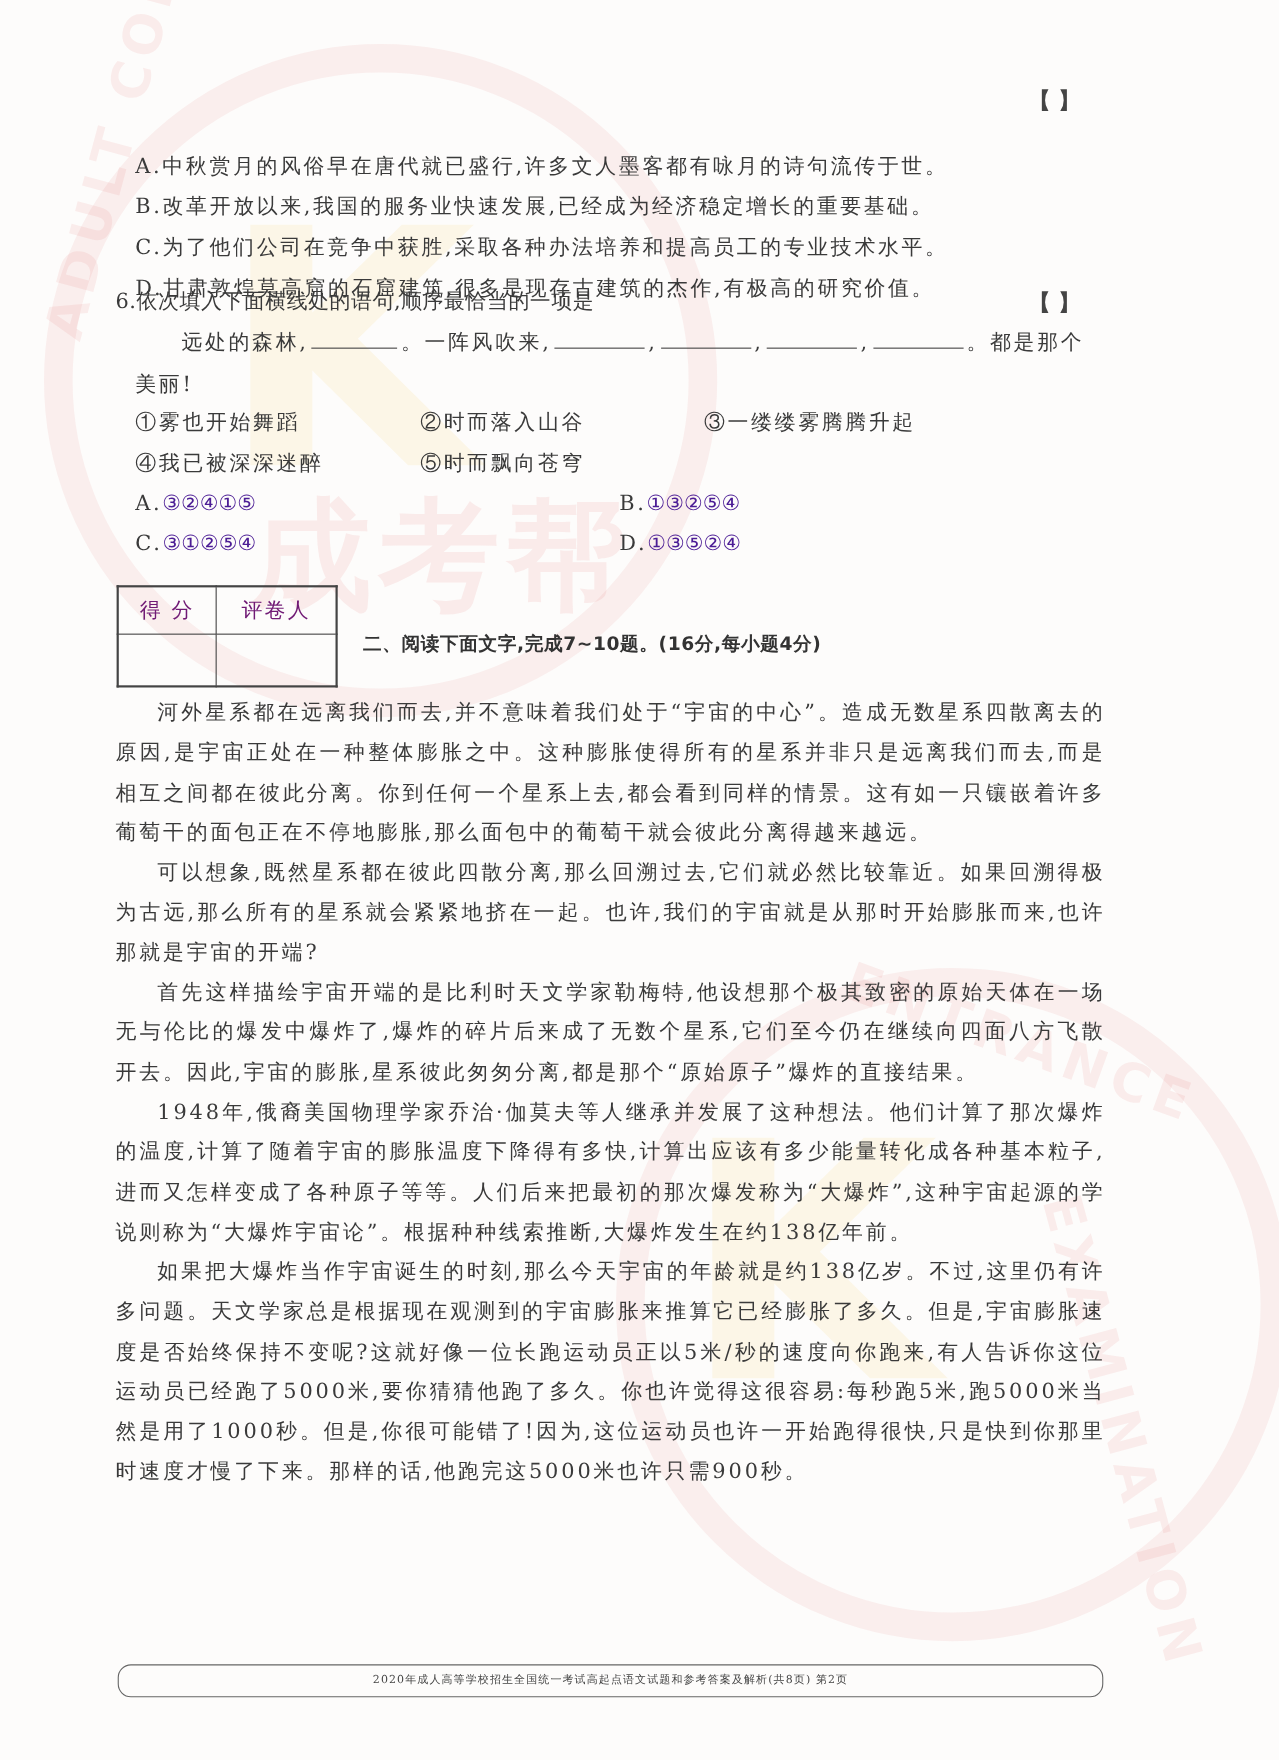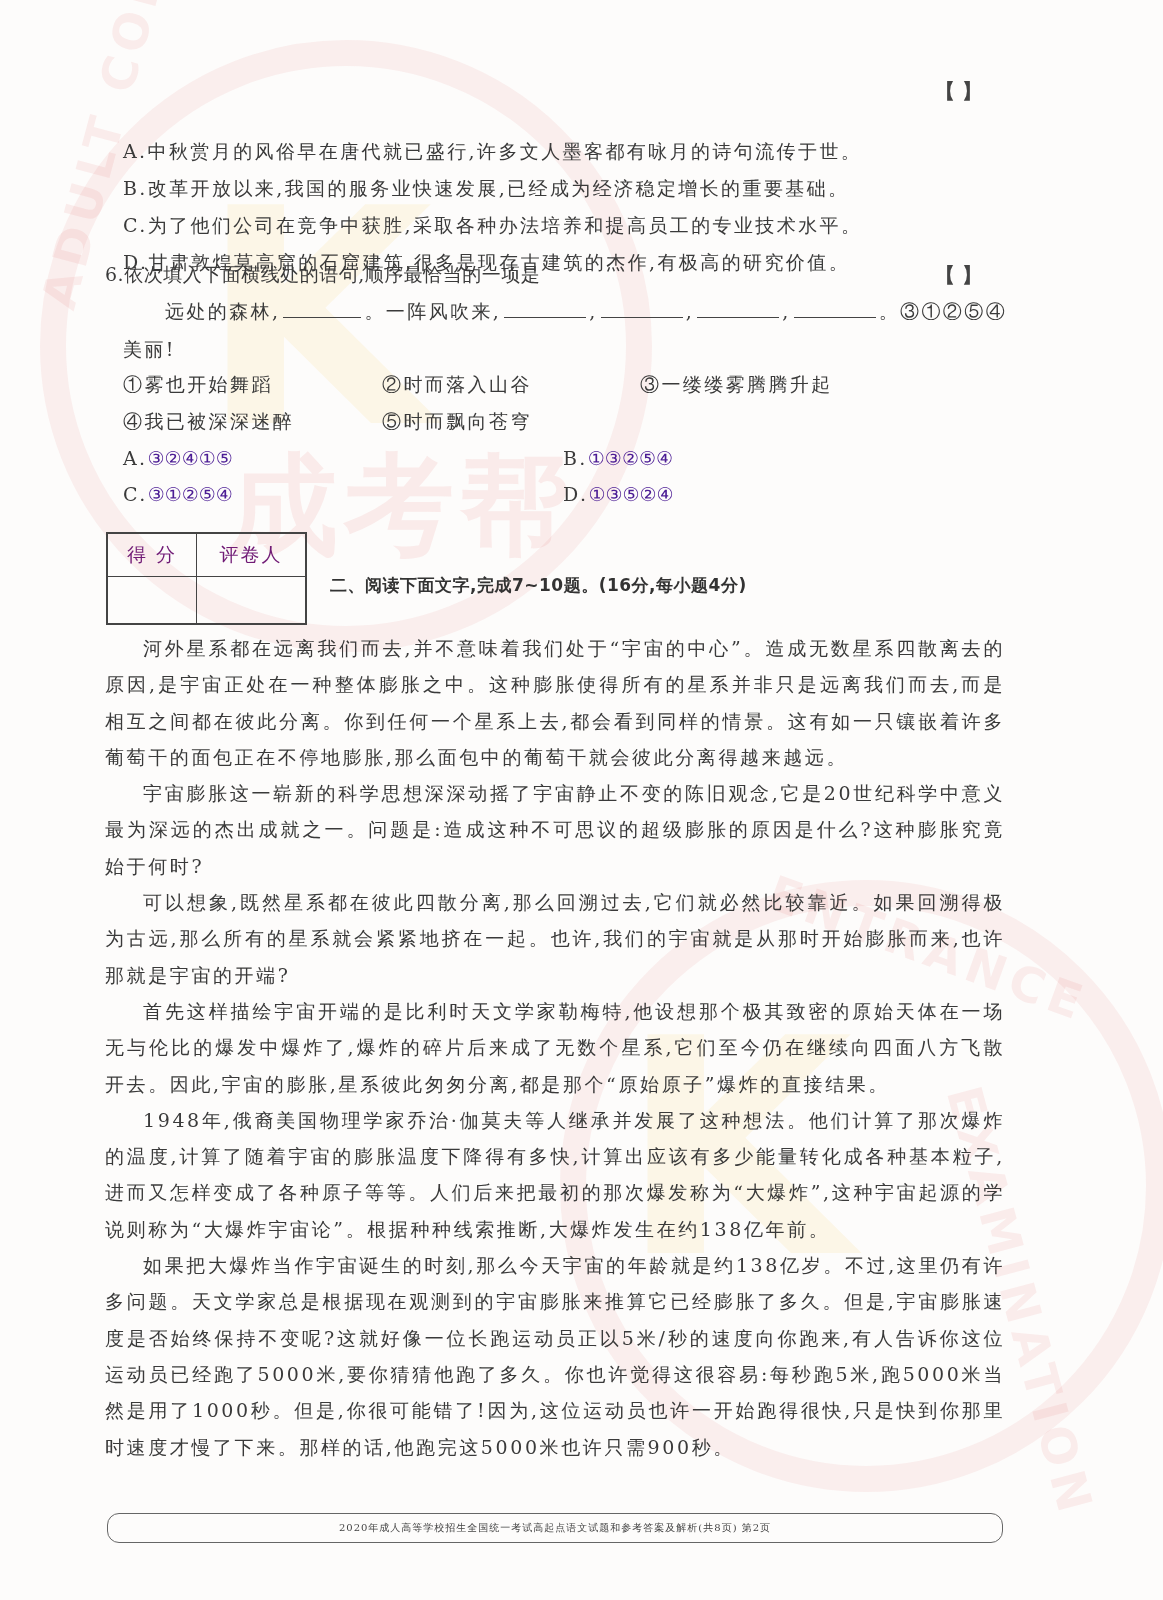--- a/index.html
+++ b/index.html
@@ -105,21 +105,21 @@
 
   <div class="bracket" style="left:935px; top:78px;">【    】</div>
   <div class="line opt" style="top:108px;">A.中秋赏月的风俗早在唐代就已盛行,许多文人墨客都有咏月的诗句流传于世。</div>
   <div class="line opt" style="top:145px;">B.改革开放以来,我国的服务业快速发展,已经成为经济稳定增长的重要基础。</div>
   <div class="line opt" style="top:182px;">C.为了他们公司在竞争中获胜,采取各种办法培养和提高员工的专业技术水平。</div>
   <div class="line opt" style="top:219px;">D.甘肃敦煌莫高窟的石窟建筑,很多是现存古建筑的杰作,有极高的研究价值。</div>
 
   <div class="line q-title" style="top:256px;">6.依次填入下面横线处的语句,顺序最恰当的一项是</div>
   <div class="bracket" style="left:935px; top:262px;">【    】</div>
   <div class="line" style="top:293px; left:165px;">
-    <span>远处的森林,</span><span class="blank" style="width:78px;"></span><span>。一阵风吹来,</span><span class="blank" style="width:82px;"></span><span>,</span><span class="blank" style="width:82px;"></span><span>,</span><span class="blank" style="width:82px;"></span><span>,</span><span class="blank" style="width:82px;"></span><span>。③①②⑤④</span>
+    <span>远处的森林,</span><span class="blank" style="width:78px;"></span><span>。一阵风吹来,</span><span class="blank" style="width:82px;"></span><span>,</span><span class="blank" style="width:82px;"></span><span>,</span><span class="blank" style="width:82px;"></span><span>,</span><span class="blank" style="width:82px;"></span><span>。都是那个</span>
   </div>
   <div class="line" style="top:331px; left:123px;">美丽!</div>
 
   <div class="line" style="top:366px; left:123px; width:auto;">①雾也开始舞蹈</div>
   <div class="line" style="top:366px; left:382px; width:auto;">②时而落入山谷</div>
   <div class="line" style="top:366px; left:640px; width:auto;">③一缕缕雾腾腾升起</div>
   <div class="line" style="top:403px; left:123px; width:auto;">④我已被深深迷醉</div>
   <div class="line" style="top:403px; left:382px; width:auto;">⑤时而飘向苍穹</div>
 
   <div class="line" style="top:440px; left:123px; width:auto;"><span>A.</span><span class="circled">③②④①⑤</span></div>
@@ -137,21 +137,20 @@
       <td></td>
       <td class="w2"></td>
     </tr>
   </tbody>
     </table>
 
   <div class="section-title">二、阅读下面文字,完成7~10题。(16分,每小题4分)</div>
 
   <div class="para" style="top:630px;">
     <p>河外星系都在远离我们而去,并不意味着我们处于“宇宙的中心”。造成无数星系四散离去的原因,是宇宙正处在一种整体膨胀之中。这种膨胀使得所有的星系并非只是远离我们而去,而是相互之间都在彼此分离。你到任何一个星系上去,都会看到同样的情景。这有如一只镶嵌着许多葡萄干的面包正在不停地膨胀,那么面包中的葡萄干就会彼此分离得越来越远。</p>
-    <p>宇宙膨胀这一崭新的科学思想深深动摇了宇宙静止不变的陈旧观念,它是20世纪科学中意义最为深远的杰出成就之一。问题是:造成这种不可思议的超级膨胀的原因是什么?这种膨胀究竟始于何时?</p>
     <p>可以想象,既然星系都在彼此四散分离,那么回溯过去,它们就必然比较靠近。如果回溯得极为古远,那么所有的星系就会紧紧地挤在一起。也许,我们的宇宙就是从那时开始膨胀而来,也许那就是宇宙的开端?</p>
     <p>首先这样描绘宇宙开端的是比利时天文学家勒梅特,他设想那个极其致密的原始天体在一场无与伦比的爆发中爆炸了,爆炸的碎片后来成了无数个星系,它们至今仍在继续向四面八方飞散开去。因此,宇宙的膨胀,星系彼此匆匆分离,都是那个“原始原子”爆炸的直接结果。</p>
     <p>1948年,俄裔美国物理学家乔治·伽莫夫等人继承并发展了这种想法。他们计算了那次爆炸的温度,计算了随着宇宙的膨胀温度下降得有多快,计算出应该有多少能量转化成各种基本粒子,进而又怎样变成了各种原子等等。人们后来把最初的那次爆发称为“大爆炸”,这种宇宙起源的学说则称为“大爆炸宇宙论”。根据种种线索推断,大爆炸发生在约138亿年前。</p>
     <p>如果把大爆炸当作宇宙诞生的时刻,那么今天宇宙的年龄就是约138亿岁。不过,这里仍有许多问题。天文学家总是根据现在观测到的宇宙膨胀来推算它已经膨胀了多久。但是,宇宙膨胀速度是否始终保持不变呢?这就好像一位长跑运动员正以5米/秒的速度向你跑来,有人告诉你这位运动员已经跑了5000米,要你猜猜他跑了多久。你也许觉得这很容易:每秒跑5米,跑5000米当然是用了1000秒。但是,你很可能错了!因为,这位运动员也许一开始跑得很快,只是快到你那里时速度才慢了下来。那样的话,他跑完这5000米也许只需900秒。</p>
   </div>
 
   <div class="footer-box">2020年成人高等学校招生全国统一考试高起点语文试题和参考答案及解析(共8页)  第2页</div>
 </div>
 
 </body></html>

